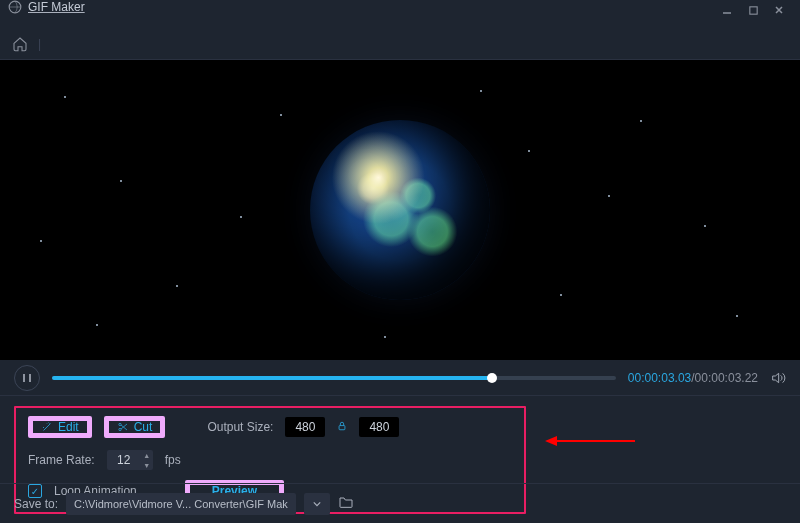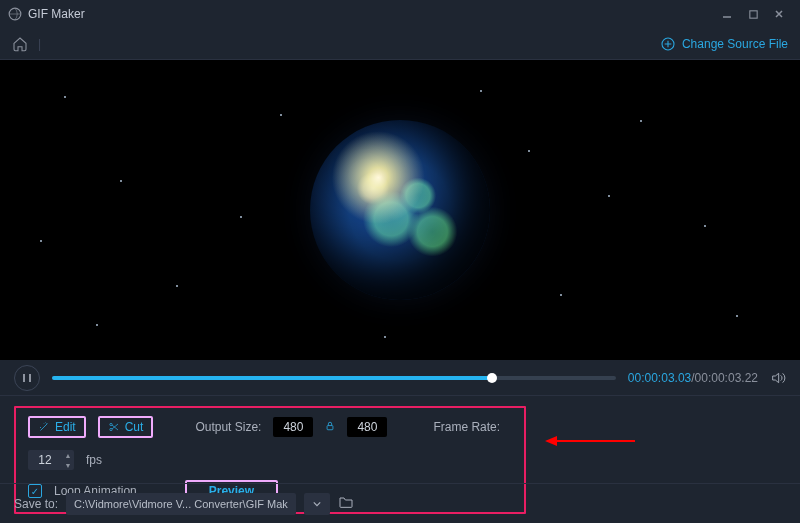--- a/index.html
+++ b/index.html
@@ -7,23 +7,24 @@
     width: 800px; height: 523px;
     background: #1e2530;
     font-family: "Segoe UI", Arial, sans-serif;
     font-size: 12px;
     color: #aab0bc;
     overflow: hidden;
     position: relative;
   }
   .titlebar {
     height: 28px;
-    display: flex; align-items: center;
+    display: flex; align-items: flex-start;
     padding: 0 8px;
     background: #1e2530;
+    text-decoration: underline;
   }
   .titlebar .app-title { display: flex; align-items: center; gap: 6px; color: #c5cbd6; }
   .titlebar .spacer { flex: 1; }
   .win-btn { width: 26px; height: 20px; display:flex; align-items:center; justify-content:center; color:#8a909c; cursor:pointer;}
   .breadcrumb-bar {
     height: 32px;
     display: flex; align-items: center;
     padding: 0 12px;
     gap: 10px;
     border-bottom: 1px solid #2a3140;
@@ -105,21 +106,21 @@
   }
   .options-box {
     border: 2px solid #e91e63;
     padding: 8px 12px 10px;
     width: 512px;
     display:flex; flex-direction:column; gap: 10px;
     border-radius: 1px;
   }
   .options-row { display:flex; align-items:center; gap:12px; flex-wrap:wrap;}
   .btn-small {
-    border:2px solid #f0abfc; color:#2aaee8;
+    border:5px solid #f0abfc; color:#2aaee8;
     background:transparent;
     height:22px;
     padding: 0 8px;
     display:inline-flex; align-items:center; gap:5px;
     border-radius:2px;
     cursor:pointer;
     font-size:12px;
   }
   .btn-small svg, .action-link svg { stroke:#2aa7e0; }
   .label-text { color:#aab0bc; font-size:12px; }
@@ -208,27 +209,20 @@
 </div>
 
 <div class="breadcrumb-bar">
   <div style="cursor:pointer;display:flex;">
     <svg width="16" height="16" viewBox="0 0 24 24">
         <path d="M3 11l9-8 9 8v9a2 2 0 01-2 2h-4v-6h-6v6H5a2 2 0 01-2-2z" fill="none" stroke="#8a909c" stroke-width="1.6"></path>
       </svg>
   </div>
   <span style="color:#3b4456">|</span>
   <div class="flex-spacer"></div>
-  <div class="action-link">
-    <svg width="16" height="16" viewBox="0 0 24 24">
-        <circle cx="12" cy="12" r="9" fill="none" stroke-width="1.6"></circle>
-        <path d="M12 7v10M7 12h10" stroke-width="1.6"></path>
-      </svg>
-    <span>Change Source File</span>
-  </div>
 </div>
 
 <div class="preview-area">
   <div class="stars">
     <span style="left:8%;top:12%"></span>
       <span style="left:15%;top:40%"></span>
       <span style="left:22%;top:75%"></span>
     <span style="left:35%;top:18%"></span>
       <span style="left:5%;top:60%"></span>
       <span style="left:80%;top:20%"></span>

